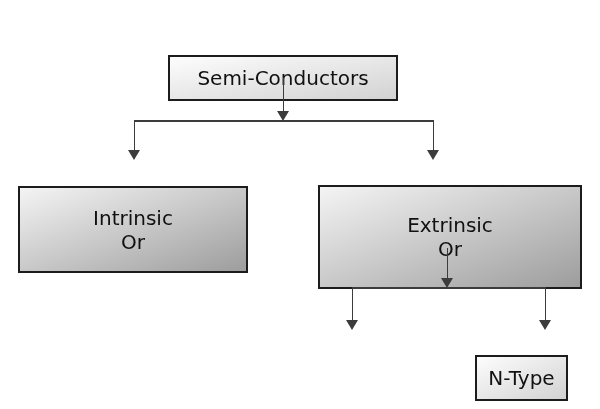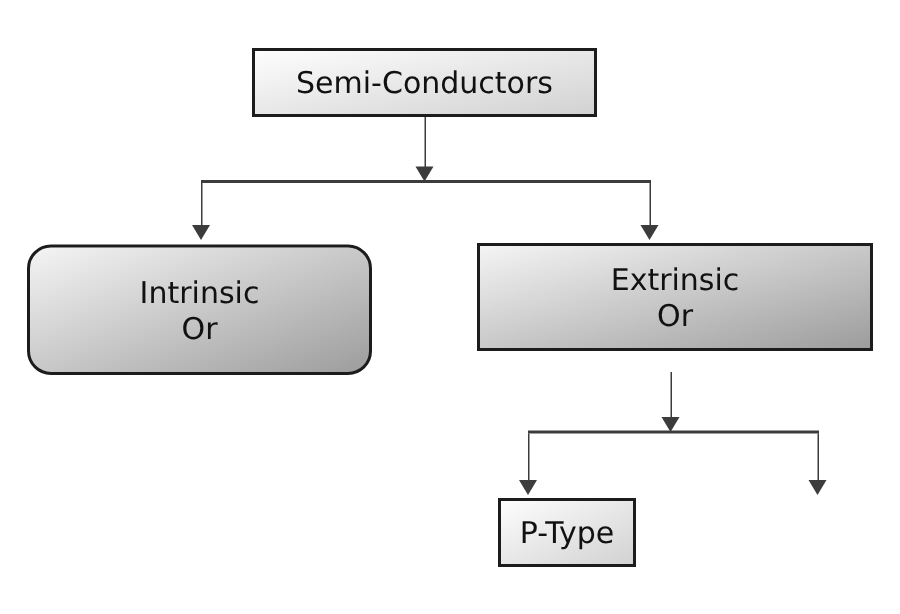--- a/index.html
+++ b/index.html
@@ -17,20 +17,21 @@
     border: 2px solid var(--box-border, #1c1c1c);
     display: flex;
     flex-direction: column;
     align-items: center;
     justify-content: center;
     text-align: left;
     color: var(--box-text, #111111);
     font-size: 20px;
     line-height: 24px;
     white-space: nowrap;
+    margin-top: 23px;
   }
   .node--light {
     background: linear-gradient(to bottom right,
       var(--grad-light-start, #fdfdfd),
       var(--grad-light-end, #d2d2d2));
   }
   .node--mid {
     background: linear-gradient(to bottom right,
       var(--grad-mid-start, #f4f4f4),
       var(--grad-mid-end, #9d9d9d));
@@ -67,39 +68,39 @@
   <div class="arrowhead" style="left:277px; top:111px;"></div>
 
   <div class="hline" style="left:134px; top:120px; width:300px;"></div>
 
   <div class="vline" style="left:134px; top:122px; height:28px;"></div>
   <div class="arrowhead" style="left:128px; top:150px;"></div>
 
   <div class="vline" style="left:433px; top:122px; height:28px;"></div>
   <div class="arrowhead" style="left:427px; top:150px;"></div>
 
-  <div class="node node--mid" style="left:18px; top:163px; width:230px; height:87px;border-radius:16px;">
+  <div class="node node--mid" style="left:18px; top:163px; width:230px; height:87px;">
     <div>Intrinsic</div>
     <div>Or</div>
   </div>
 
-  <div class="node node--mid" style="left:318px; top:162px; width:264px; height:72px;">
+  <div class="node node--mid" style="left:318px; top:162px; width:264px; height:104px;">
     <div>Extrinsic</div>
     <div>Or</div>
   </div>
 
   <div class="vline" style="left:447px; top:248px; height:31px;"></div>
   <div class="arrowhead" style="left:441px; top:278px;"></div>
 
   <div class="hline" style="left:352px; top:287px; width:194px;"></div>
 
   <div class="vline" style="left:352px; top:289px; height:31px;"></div>
   <div class="arrowhead" style="left:346px; top:320px;"></div>
 
   <div class="vline" style="left:545px; top:289px; height:31px;"></div>
   <div class="arrowhead" style="left:539px; top:320px;"></div>
 
-  <div class="node node--light" style="left:332px; top:332px; width:92px; height:46px;">
-    <div>P-Type</div>
+
+  <div class="node node--light" style="left:475px; top:332px; width:93px; height:46px;">
+    <div>N-Type</div>
   </div>
-
 
 </div>
 
 </body></html>

